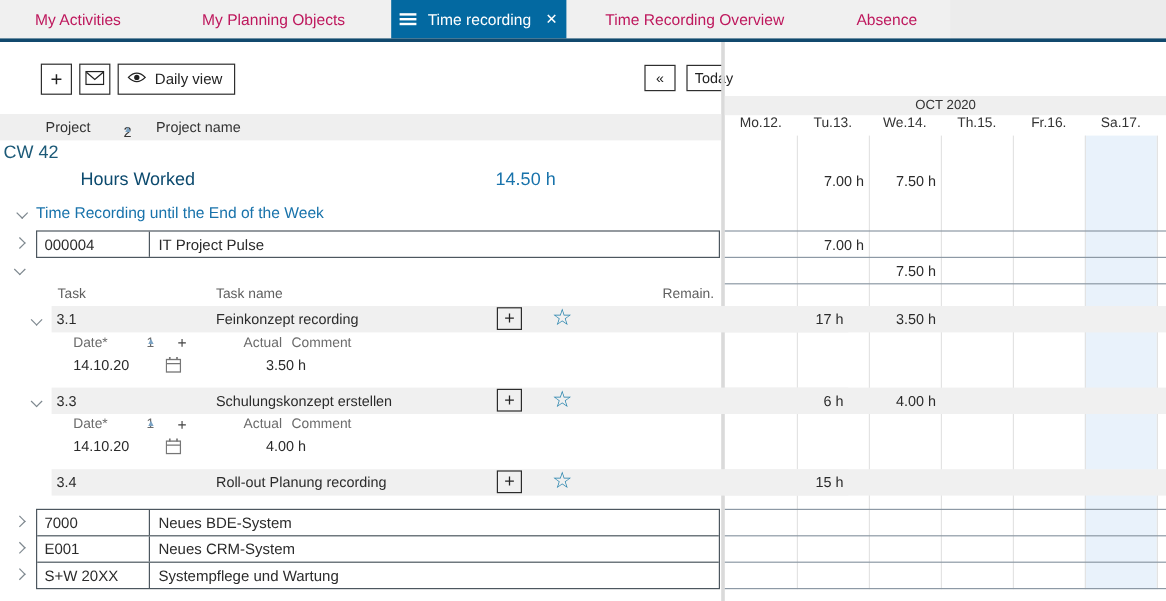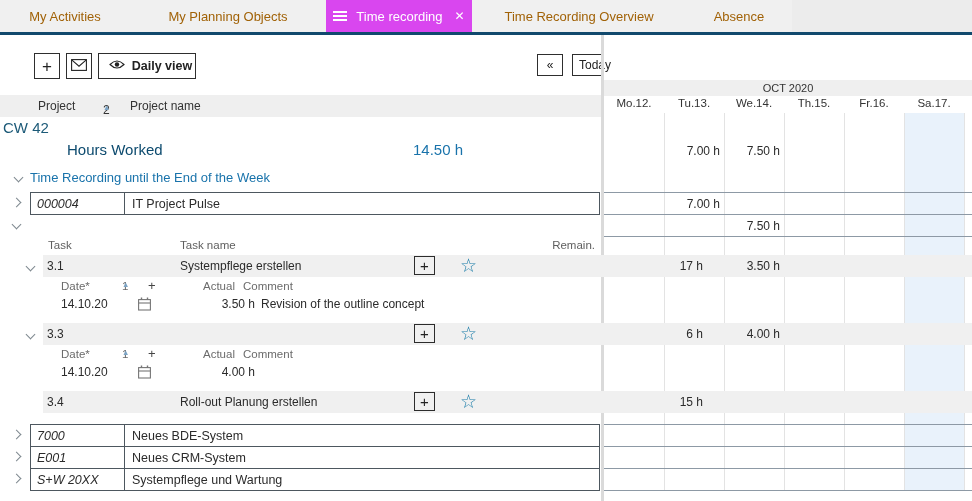--- a/index.html
+++ b/index.html
@@ -1,35 +1,35 @@
 <!DOCTYPE html>
 <html><head>
 <meta charset="utf-8">
 <style>
   html,body{margin:0;padding:0;background:#fff;}
   .app{position:relative;width:972px;height:501px;background:#fff;overflow:hidden;
        font-family:"Liberation Sans",sans-serif;color:#2b2b2b;}
 
   
   .tabbar{position:absolute;left:0;top:0;width:972px;height:32px;background:#f0f0f0;display:flex;}
-  .tab{display:flex;align-items:center;justify-content:center;font-size:13px;color:#a16207;gap:9px;}
-  .tab.active{background:#d946ef;color:#fff;}
+  .tab{display:flex;align-items:center;justify-content:center;font-size:13px;color:#be185d;gap:9px;}
+  .tab.active{background:#0369a1;color:#fff;}
   .tab-fill{flex:1;background:#ececec;}
   .tab-underline{position:absolute;left:0;top:32px;width:972px;height:3px;background:#11496d;}
   .burger{position:relative;width:14px;height:10px;display:inline-block;}
   .burger::before{content:"";position:absolute;left:0;top:0;width:14px;height:2px;background:#fff;
        box-shadow:0 4px 0 #fff,0 8px 0 #fff;}
   .closex{font-size:12px;margin-left:3px;}
 
   
   .tbtn{position:absolute;background:#fff;border:1px solid #2e2e2e;display:flex;align-items:center;
         justify-content:center;font-size:12px;color:#222;padding:0;box-sizing:border-box;
         font-family:"Liberation Sans",sans-serif;}
   .plusglyph{font-size:17px;font-weight:400;line-height:1;}
-  .view{justify-content:center;gap:7px;padding-left:7px;font-size:12.5px;font-weight:bold;}
+  .view{justify-content:flex-start;gap:7px;padding-left:7px;font-size:12.5px;}
 
   .splitter{position:absolute;left:601px;top:35px;width:3px;height:466px;background:#dadada;}
 
   
   .octband{position:absolute;left:604px;top:80px;width:368px;height:16px;background:#efefef;
            display:flex;align-items:center;justify-content:center;font-size:11px;color:#333;}
   .dayhdr{position:absolute;left:604px;top:97px;width:368px;height:15px;}
   .dayhdr span{position:absolute;top:0;width:60px;text-align:center;font-size:11.5px;color:#333;}
   .weekend{position:absolute;left:904px;top:113px;width:60px;height:378px;background:#e9f2fb;}
   .vline{position:absolute;top:113px;width:1px;height:378px;background:#e3e3e3;}
@@ -49,21 +49,21 @@
 
   .chev{position:absolute;width:6px;height:6px;border-right:1.6px solid #7e888f;
         border-bottom:1.6px solid #7e888f;}
   .chev.down{transform:rotate(45deg);}
   .chev.right{transform:rotate(-45deg);}
 
   .pbox{position:absolute;left:30px;width:570px;border:1px solid #4d575f;box-sizing:border-box;background:#fff;}
   .prow{display:flex;height:21px;align-items:center;font-size:12.5px;}
   .prow + .prow{border-top:1px solid #4d575f;}
   .pcode{width:94px;padding-left:6px;border-right:1px solid #4d575f;height:100%;
-         display:flex;align-items:center;box-sizing:border-box;font-style:italic;}
+         display:flex;align-items:center;box-sizing:border-box;}
   .pname{padding-left:7px;}
 
   .taskhdr{position:absolute;left:0;top:239px;width:601px;height:14px;font-size:11.5px;color:#5f5f5f;text-align:right;}
   .taskhdr span{position:absolute;top:0;}
 
   .strip{position:absolute;left:43px;width:664px;height:22px;background:#f0f0f0;font-size:12px;}
   .scode{position:absolute;left:4px;top:4px;}
   .sname{position:absolute;left:137px;top:4px;}
   .plusbtn{position:absolute;left:371px;top:1px;width:21px;height:19px;border:1.5px solid #2c2c2c;
            background:transparent;display:flex;align-items:center;justify-content:center;
@@ -202,21 +202,21 @@
 
   <div class="taskhdr">
     <span style="left:48px">Task</span>
     <span style="left:180px">Task name</span>
     <span style="right:6px">Remain.</span>
   </div>
 
   <span class="chev down" style="left:27px;top:263px"></span>
   <div class="strip" style="top:255px">
     <span class="scode">3.1</span>
-    <span class="sname">Systempflege erstellen</span>
+    <span class="sname">Feinkonzept recording</span>
     <button class="plusbtn">
         <span>+</span>
       </button>
     <span class="star">☆</span>
     <span class="srem">17 h</span>
   </div>
   <div class="entryhdr" style="top:280px">
     <span style="left:61px">Date*</span>
     <span style="left:122px">
         <span>1</span>
@@ -230,26 +230,26 @@
     <span style="left:61px">14.10.20</span>
     <span class="calicon">
       <svg width="13" height="14" viewBox="0 0 13 14">
         <rect x="0.6" y="2.6" width="11.8" height="10.4" fill="none" stroke="#767676" stroke-width="1.1"></rect>
         <line x1="0.6" y1="6" x2="12.4" y2="6" stroke="#767676" stroke-width="1.1"></line>
         <line x1="3.5" y1="0.5" x2="3.5" y2="3" stroke="#767676" stroke-width="1.4"></line>
         <line x1="9.5" y1="0.5" x2="9.5" y2="3" stroke="#767676" stroke-width="1.4"></line>
       </svg>
     </span>
     <span class="actualval">3.50 h</span>
-    <span style="left:261px">Revision of the outline concept</span>
   </div>
 
   <span class="chev down" style="left:27px;top:331px"></span>
   <div class="strip" style="top:323px">
     <span class="scode">3.3</span>
+    <span class="sname">Schulungskonzept erstellen</span>
     <button class="plusbtn">
         <span>+</span>
       </button>
     <span class="star">☆</span>
     <span class="srem">6 h</span>
   </div>
   <div class="entryhdr" style="top:348px">
     <span style="left:61px">Date*</span>
     <span style="left:122px">
         <span>1</span>
@@ -268,21 +268,21 @@
         <line x1="3.5" y1="0.5" x2="3.5" y2="3" stroke="#767676" stroke-width="1.4"></line>
         <line x1="9.5" y1="0.5" x2="9.5" y2="3" stroke="#767676" stroke-width="1.4"></line>
       </svg>
     </span>
     <span class="actualval">4.00 h</span>
     <span style="left:261px"></span>
   </div>
 
   <div class="strip" style="top:391px">
     <span class="scode">3.4</span>
-    <span class="sname">Roll-out Planung erstellen</span>
+    <span class="sname">Roll-out Planung recording</span>
     <button class="plusbtn">
         <span>+</span>
       </button>
     <span class="star">☆</span>
     <span class="srem">15 h</span>
   </div>
 
   <span class="chev right" style="left:13px;top:431px"></span>
   <span class="chev right" style="left:13px;top:453px"></span>
   <span class="chev right" style="left:13px;top:475px"></span>

